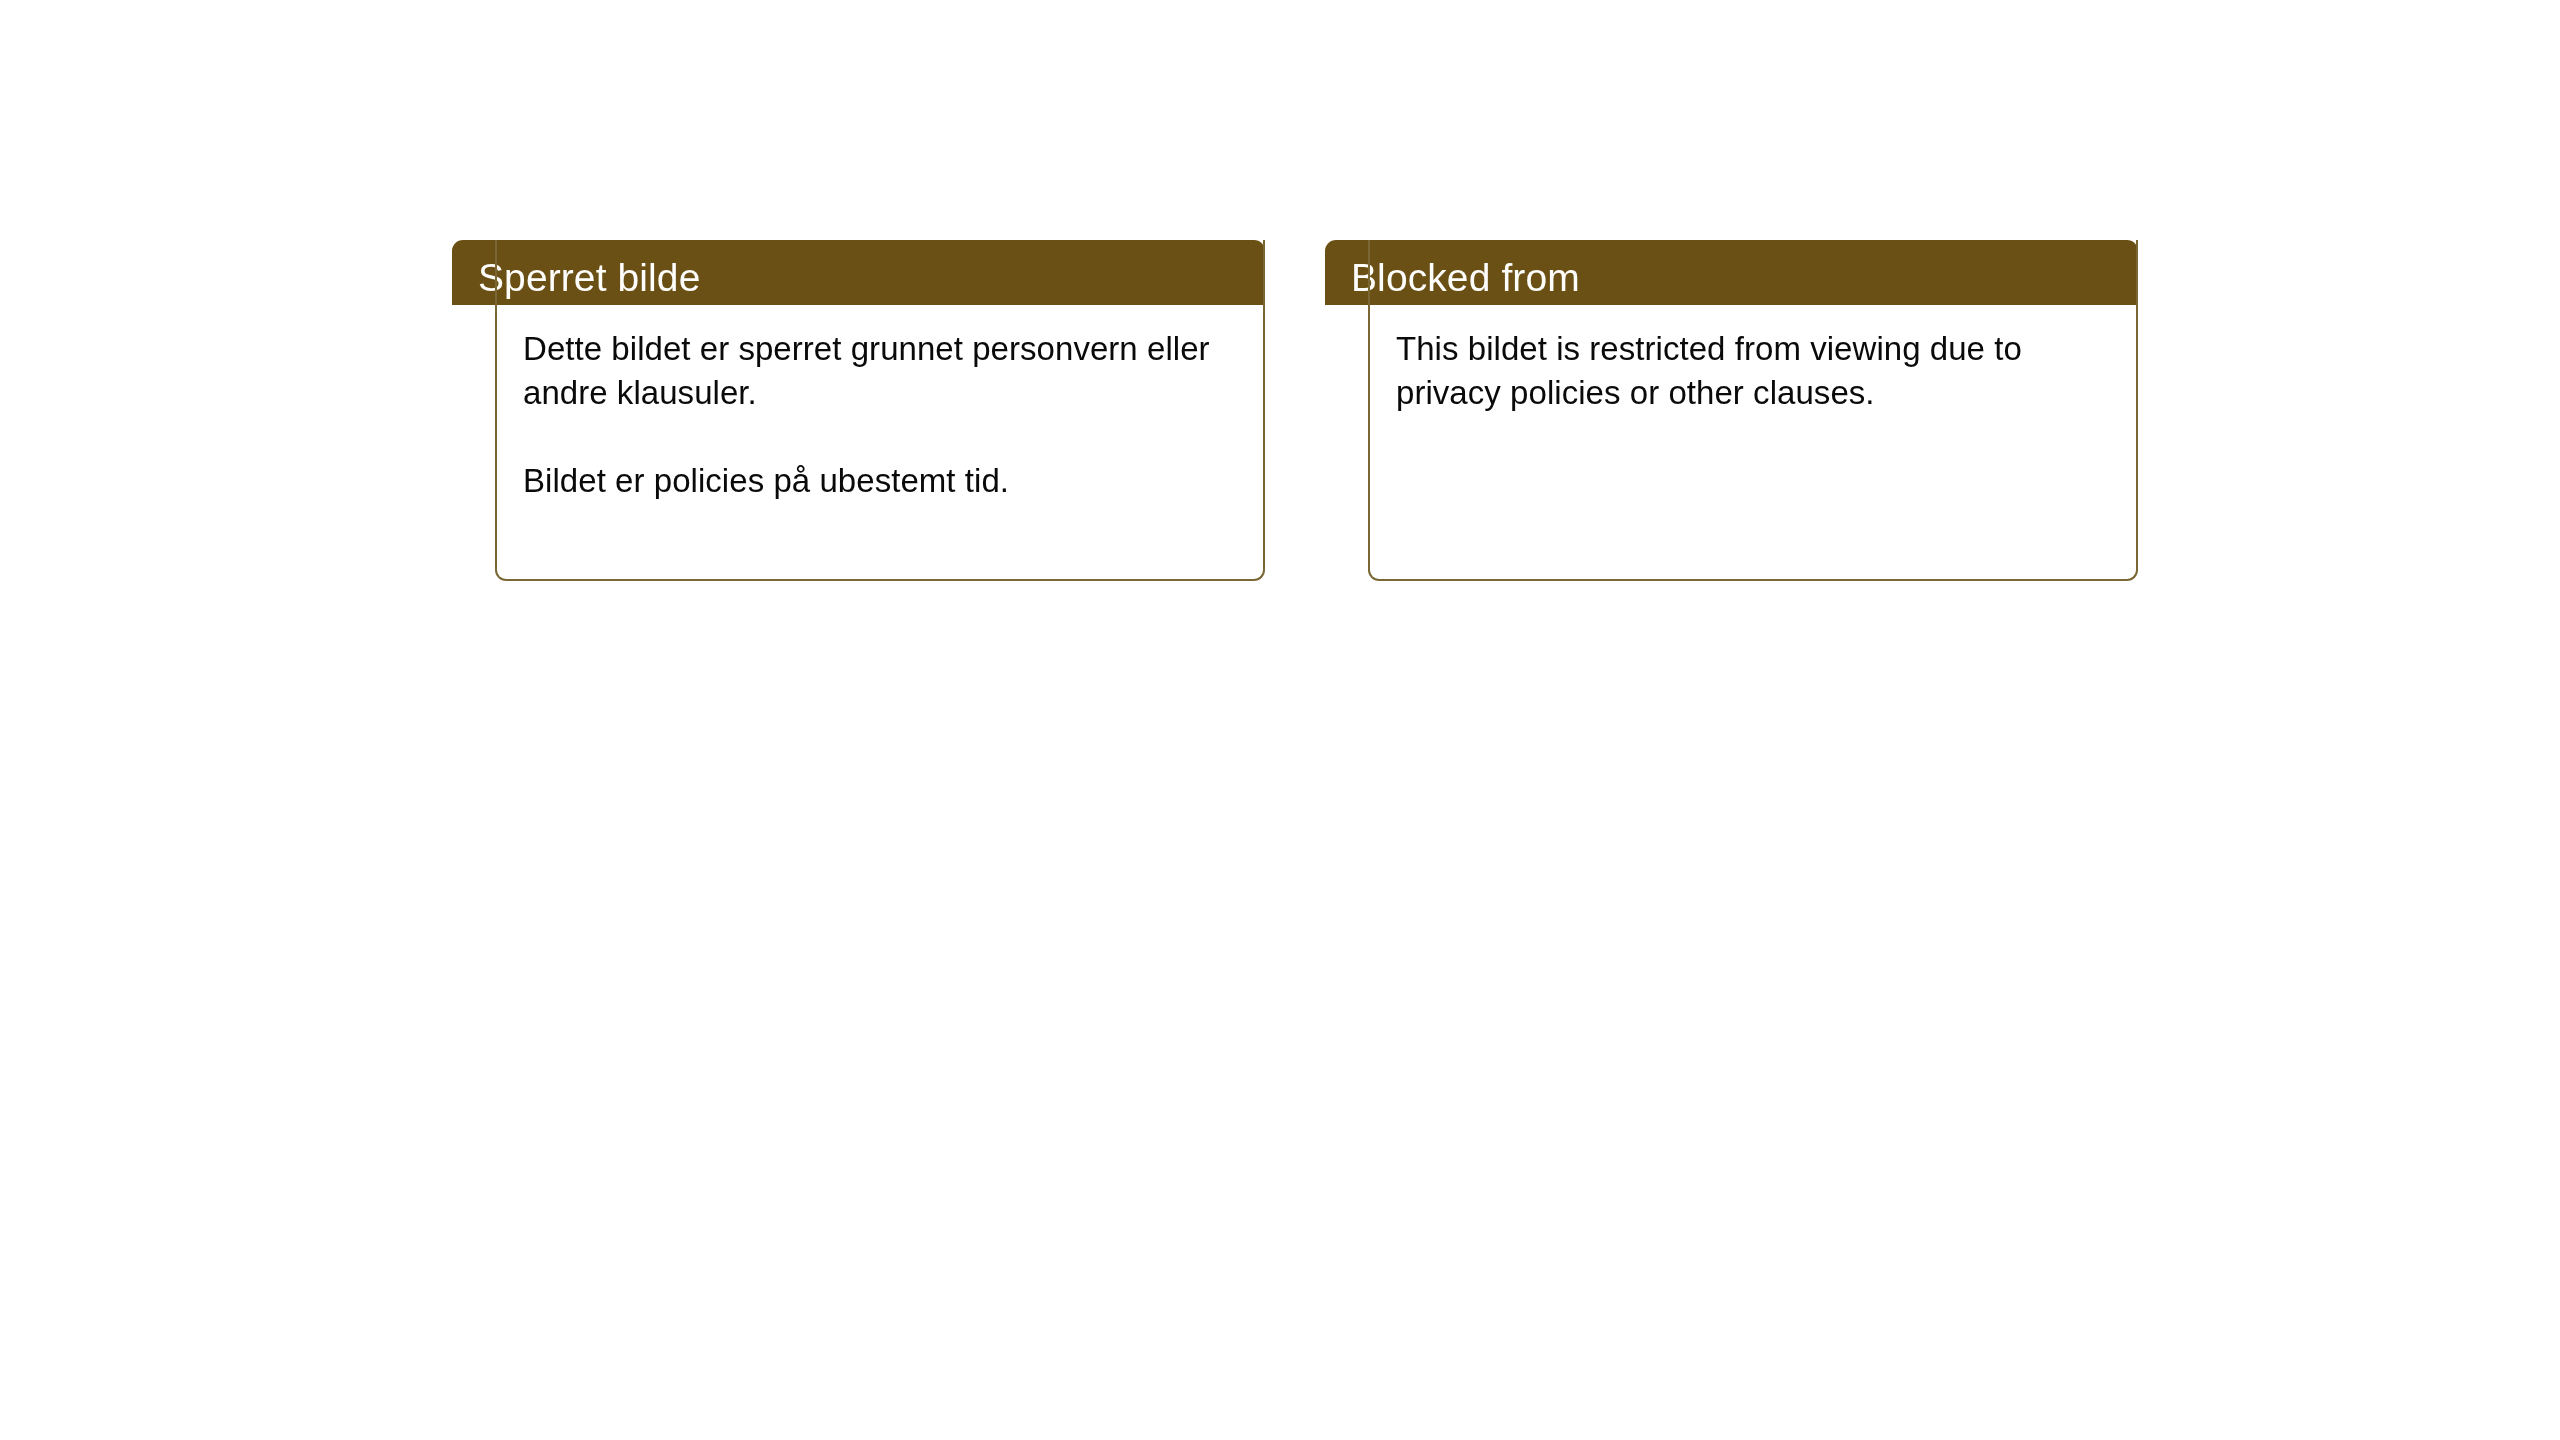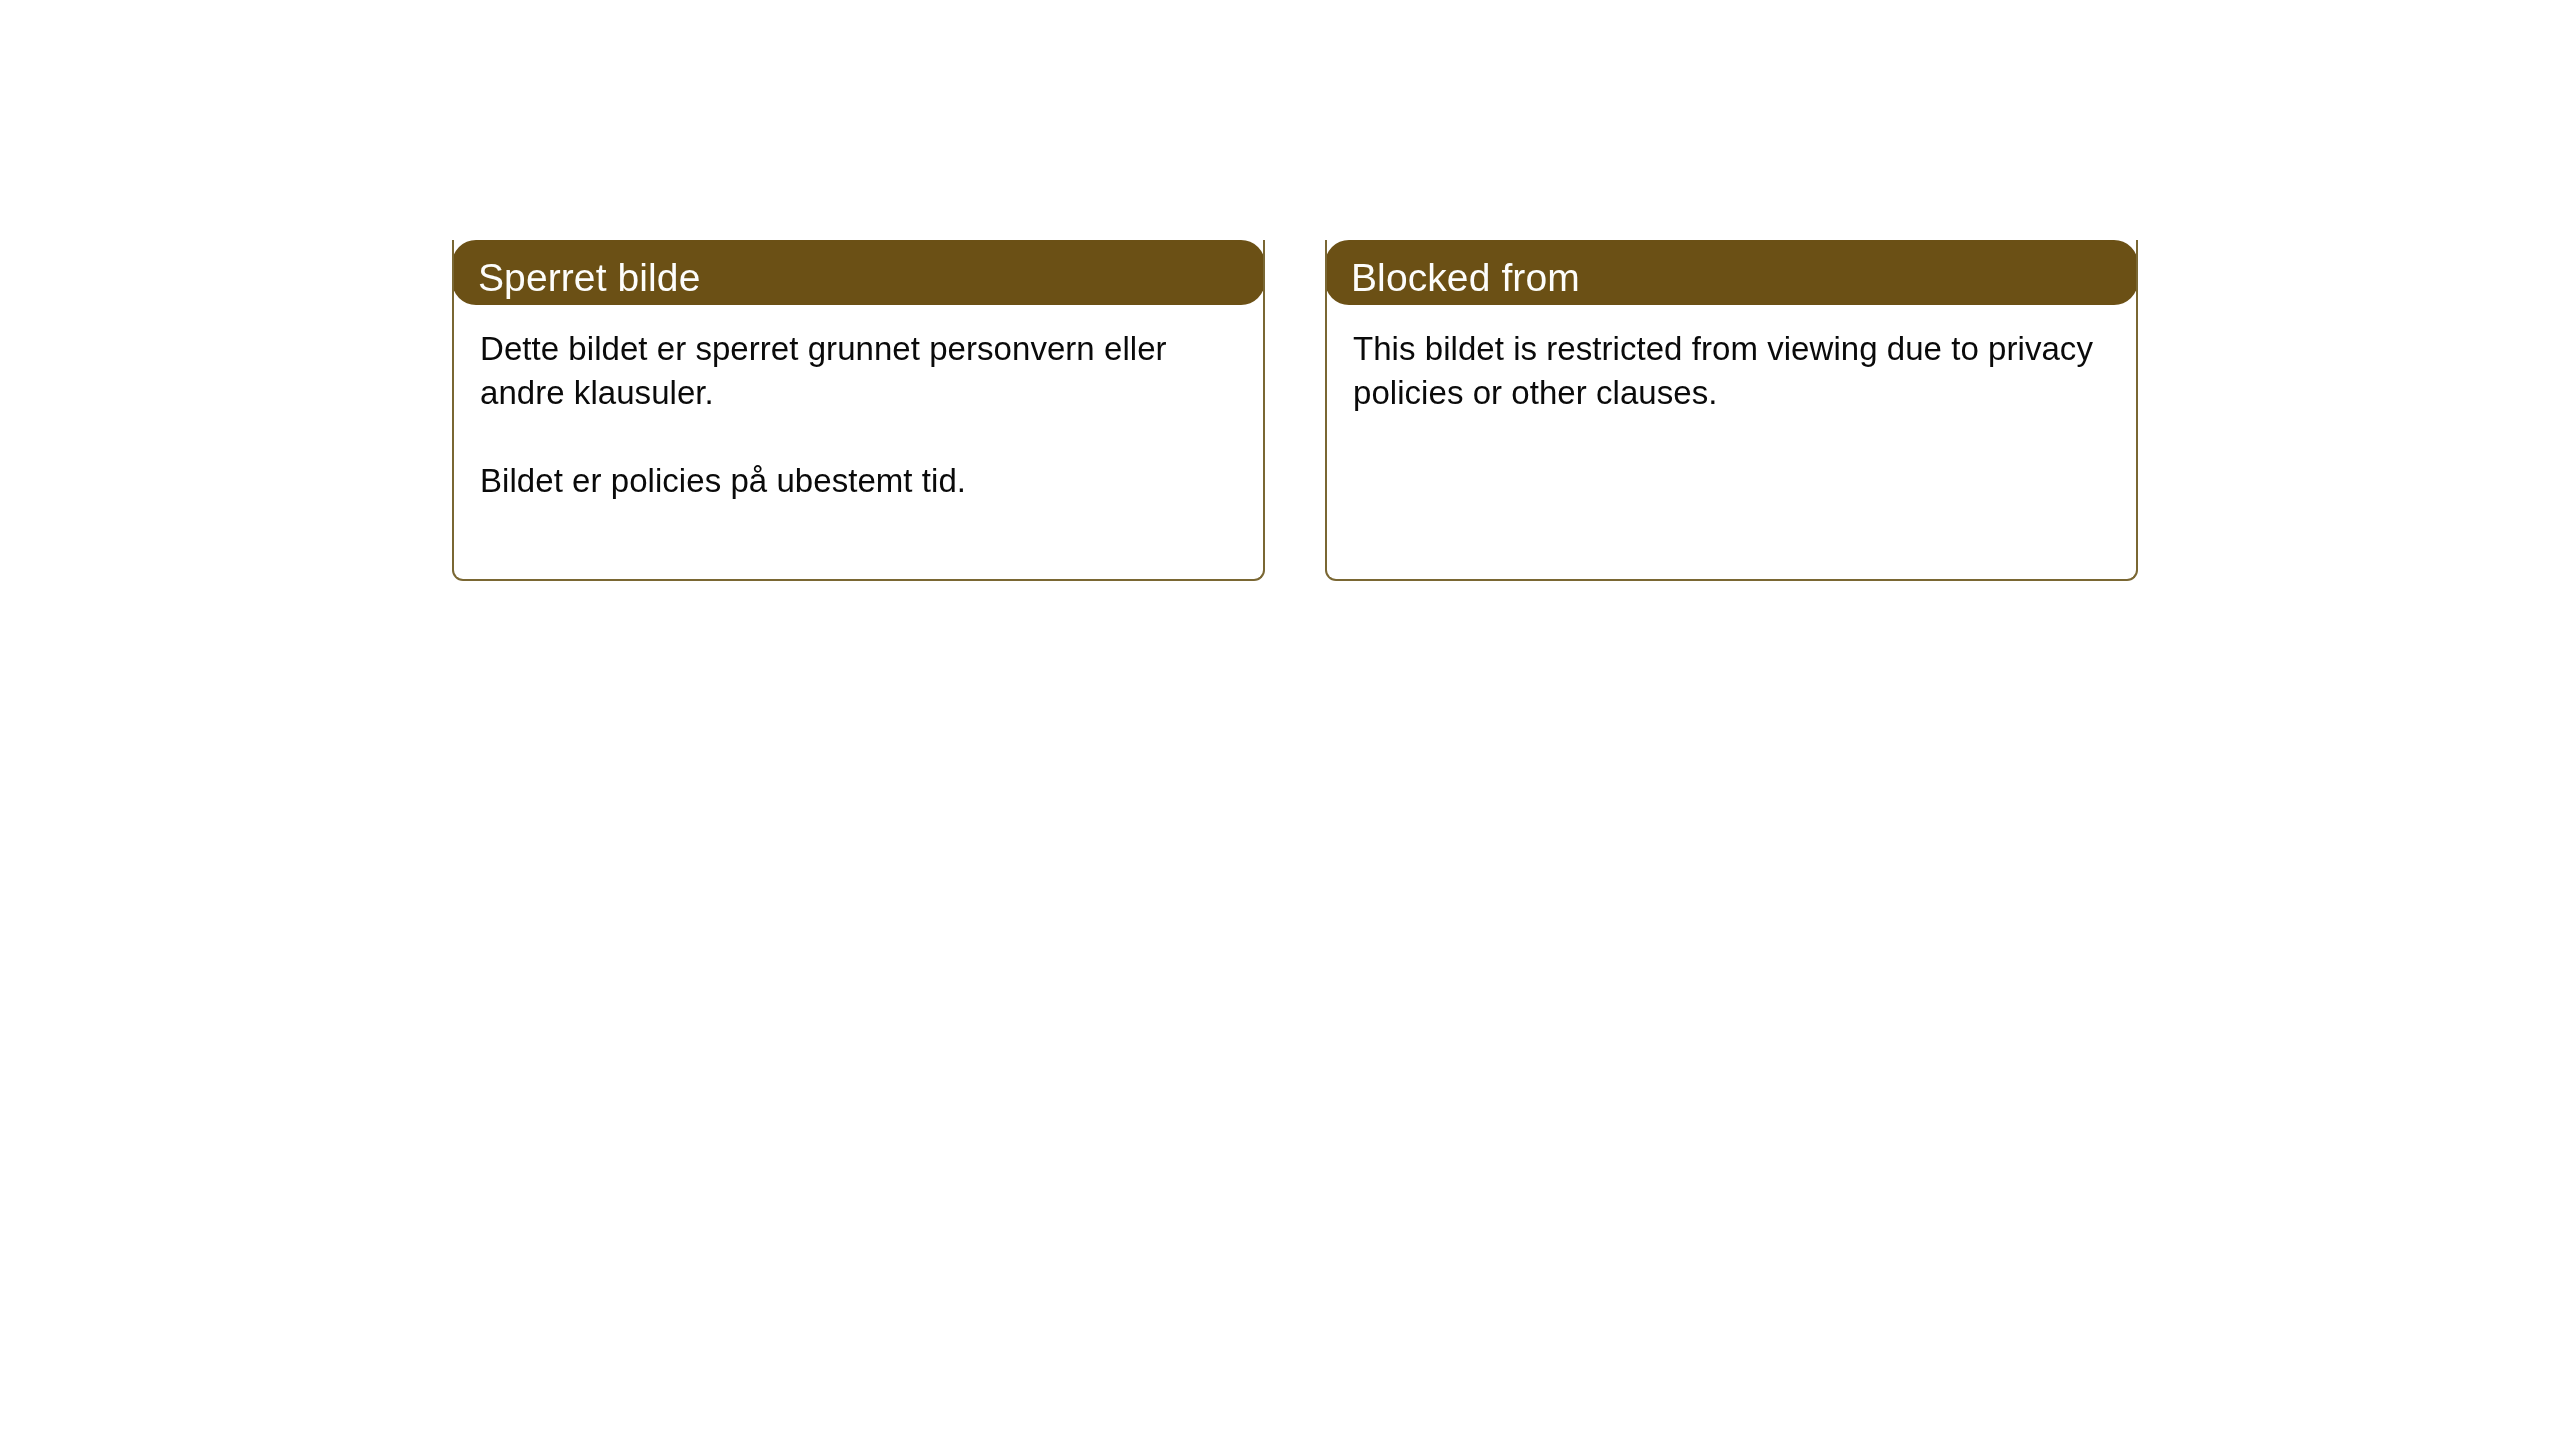--- a/index.html
+++ b/index.html
@@ -40,21 +40,20 @@
     height: 65px;
     flex: 0 0 65px;
     background: #6b5015;
     border-top-left-radius: 11px;
     border-top-right-radius: 11px;
     box-sizing: border-box;
     padding: 12px 0 0 26px;
     display: flex;
     align-items: center;
     overflow: hidden;
-    border-radius: 24px;
   }
   .card-title {
     font-family: "Liberation Sans Narrow", "Liberation Sans", "DejaVu Sans", sans-serif;
     font-size: 39px;
     line-height: 1;
     font-weight: 400;
     color: #fdfdfb;
     letter-spacing: 0.1px;
     white-space: nowrap;
     transform: translateY(-1px);
@@ -64,20 +63,21 @@
   .card-body {
     position: relative;
     flex: 1 1 auto;
     background: #ffffff;
     border: 2px solid #7a6733;
     border-top: none;
     border-bottom-left-radius: 11px;
     border-bottom-right-radius: 11px;
     box-sizing: border-box;
     padding: 22px 18px 0 26px;
+    margin-left: 43px;
   }
   
   .card-body::before,
   .card-body::after {
     content: "";
     position: absolute;
     top: -65px;
     width: 2px;
     height: 65px;
     background: #7a6733;

